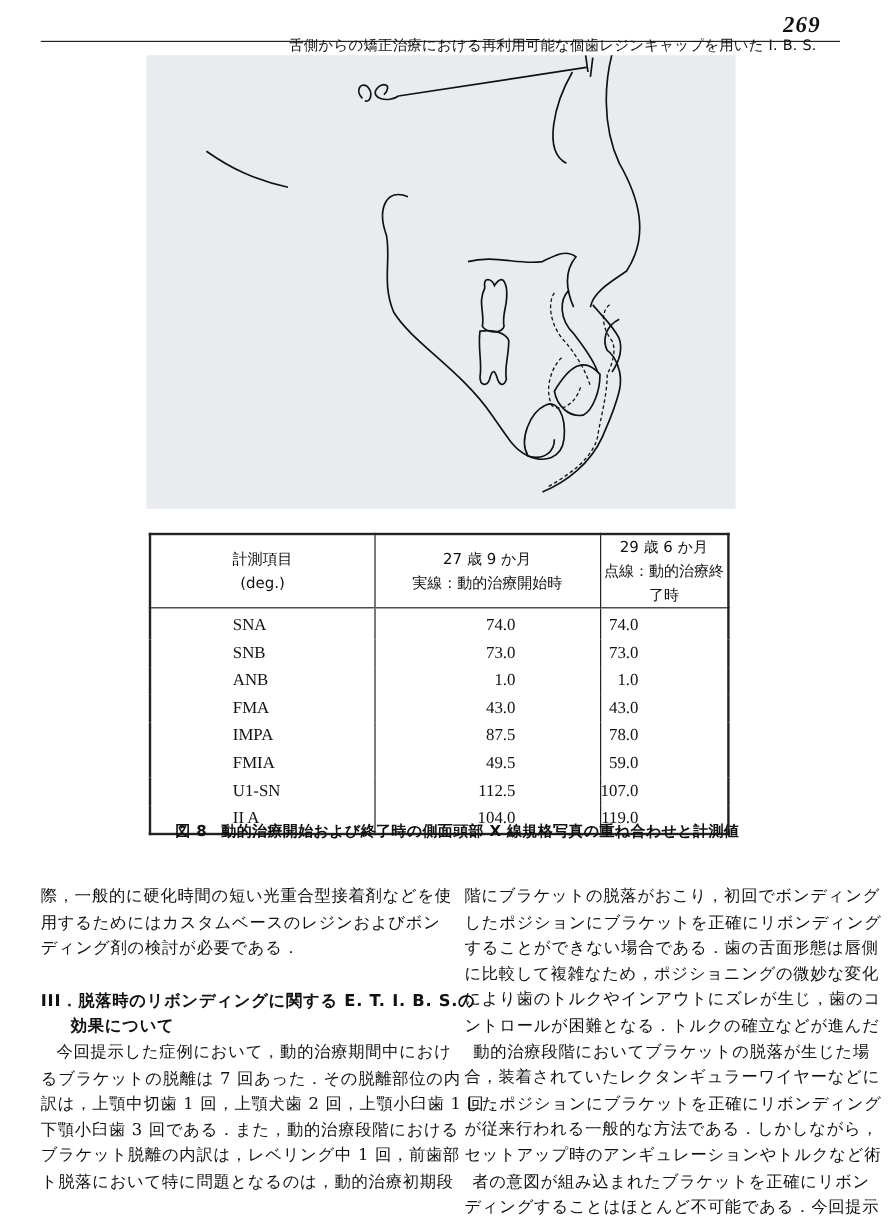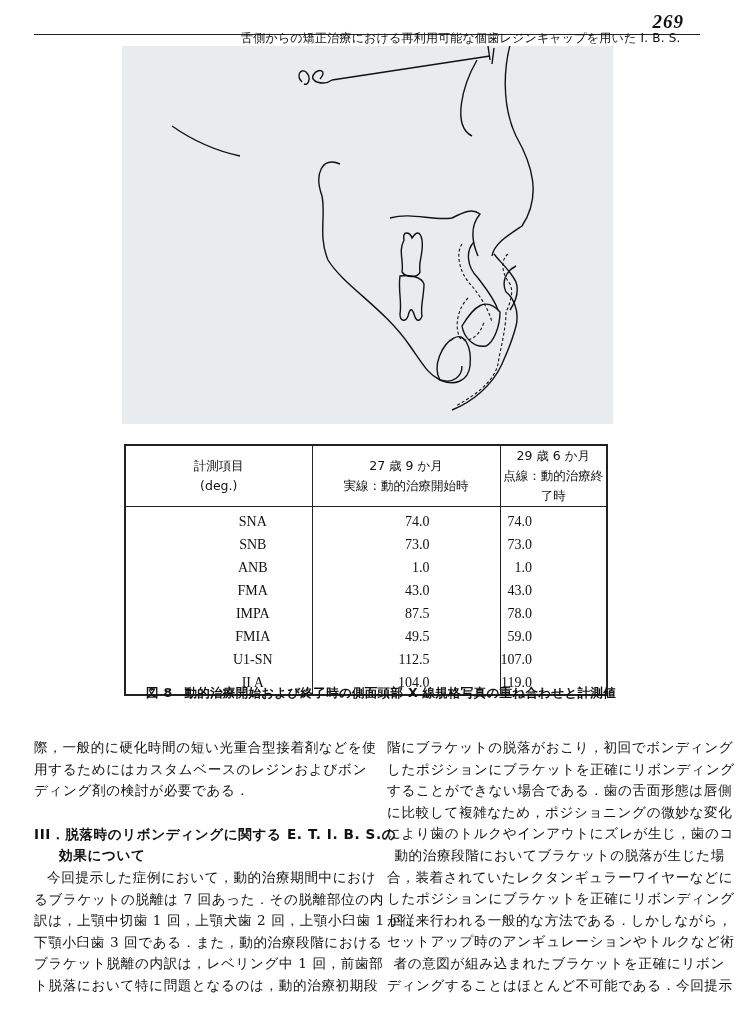--- a/index.html
+++ b/index.html
@@ -29,21 +29,21 @@
     border: 2px solid #222; box-sizing: border-box; border-collapse: collapse;
     font-size: 13px;
   }
   .meas-table td, .meas-table th { padding: 0; }
   .tbl-head { height: 45px; border-bottom: 1.5px solid #222; }
   .tbl-head th { font-weight: normal; vertical-align: middle; text-align: center; line-height: 20px; font-family: "DejaVu Sans", sans-serif; font-size: 12.5px; }
   .col1 { width: 160px; border-right: 1.5px solid #222; }
   .col2 { width: 161px; border-right: 1.5px solid #222; }
   .col3 { }
   .tbl-row td { height: 23px; font-family: "Liberation Serif", serif; font-size: 14px; }
-  .tbl-row td.name { padding-left: 68px; text-align: center; }
+  .tbl-row td.name { padding-left: 68px; text-align: left; }
   .tbl-row td.v1 { text-align: right; padding-right: 70px; }
   .tbl-row td.v2 { text-align: right; padding-right: 74px; }
   .tbl-row:first-of-type td { padding-top: 3px; }
   .fig-caption {
     position: absolute; left: 146px; top: 685px; font-family: "DejaVu Sans", sans-serif;
     font-size: 12.5px; font-weight: bold; white-space: nowrap; letter-spacing: 0.3px;
   }
   .fig-caption .label { margin-right: 12px; }
   .column {
     position: absolute; top: 737px; width: 338px; font-size: 13.6px; line-height: 21.6px;
@@ -187,20 +187,21 @@
   </p>
 </div>
 
 <div class="column col-right">
   <p>
     <span class="line">階にブラケットの脱落がおこり，初回でボンディング</span>
     <span class="line">したポジションにブラケットを正確にリボンディング</span>
     <span class="line">することができない場合である．歯の舌面形態は唇側</span>
     <span class="line">に比較して複雑なため，ポジショニングの微妙な変化</span>
     <span class="line">により歯のトルクやインアウトにズレが生じ，歯のコ</span>
+    <span class="line">ントロールが困難となる．トルクの確立などが進んだ</span>
     <span class="line">動的治療段階においてブラケットの脱落が生じた場</span>
     <span class="line">合，装着されていたレクタンギュラーワイヤーなどに</span>
     <span class="line">したポジションにブラケットを正確にリボンディング</span>
     <span class="line">が従来行われる一般的な方法である．しかしながら，</span>
     <span class="line">セットアップ時のアンギュレーションやトルクなど術</span>
     <span class="line">者の意図が組み込まれたブラケットを正確にリボン</span>
     <span class="line">ディングすることはほとんど不可能である．今回提示</span>
   </p>
 </div>
 

